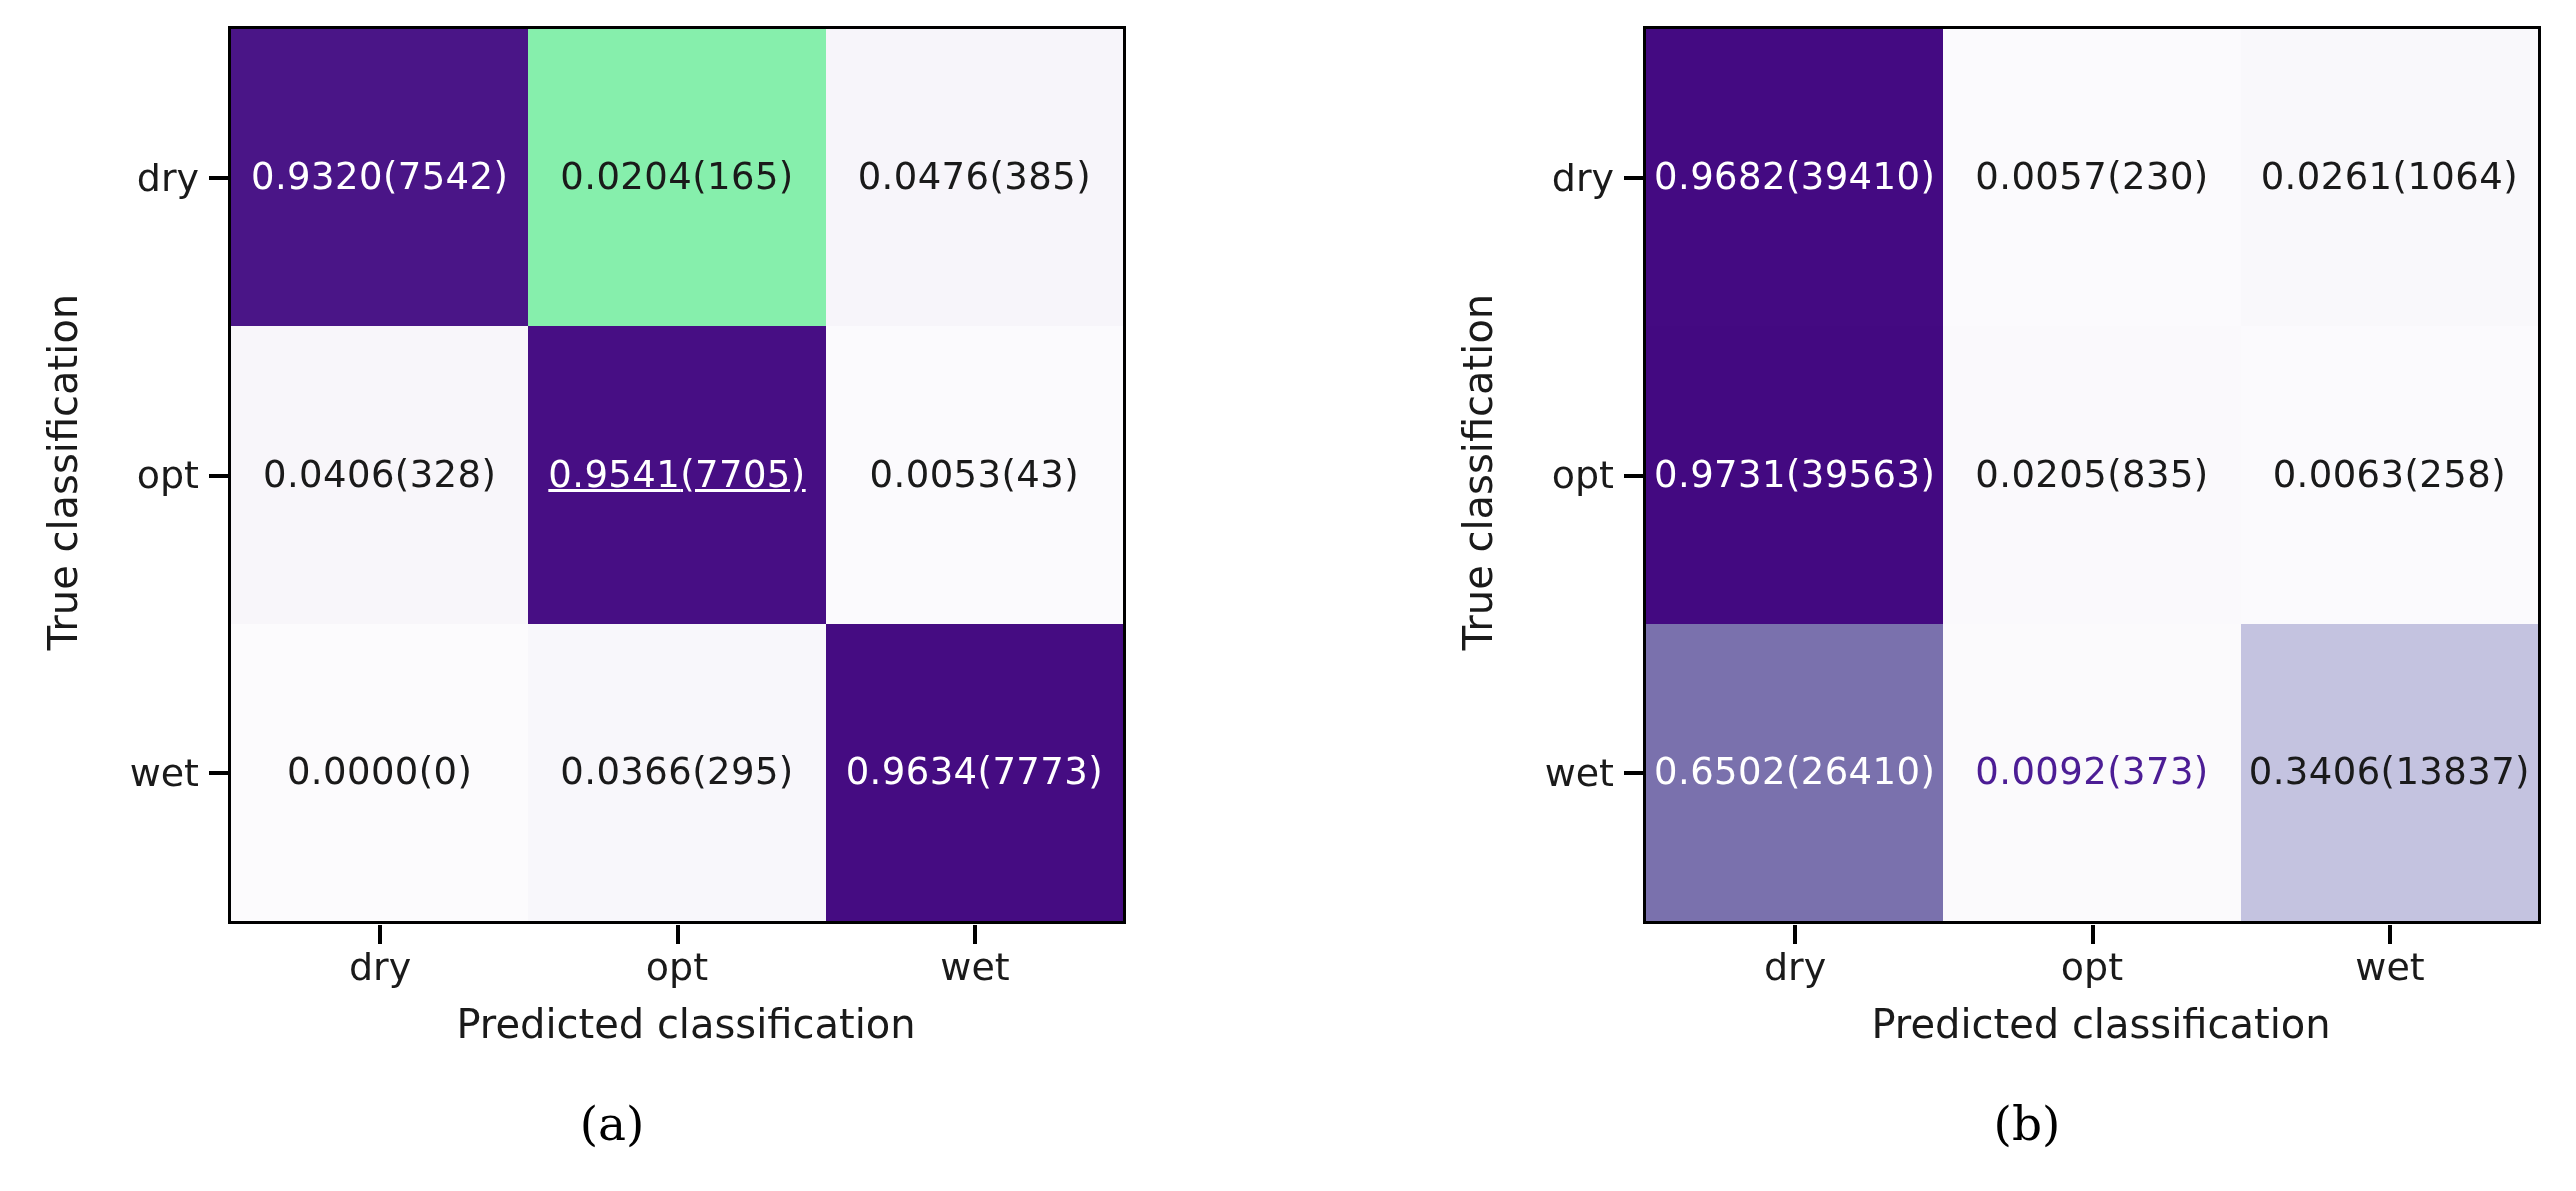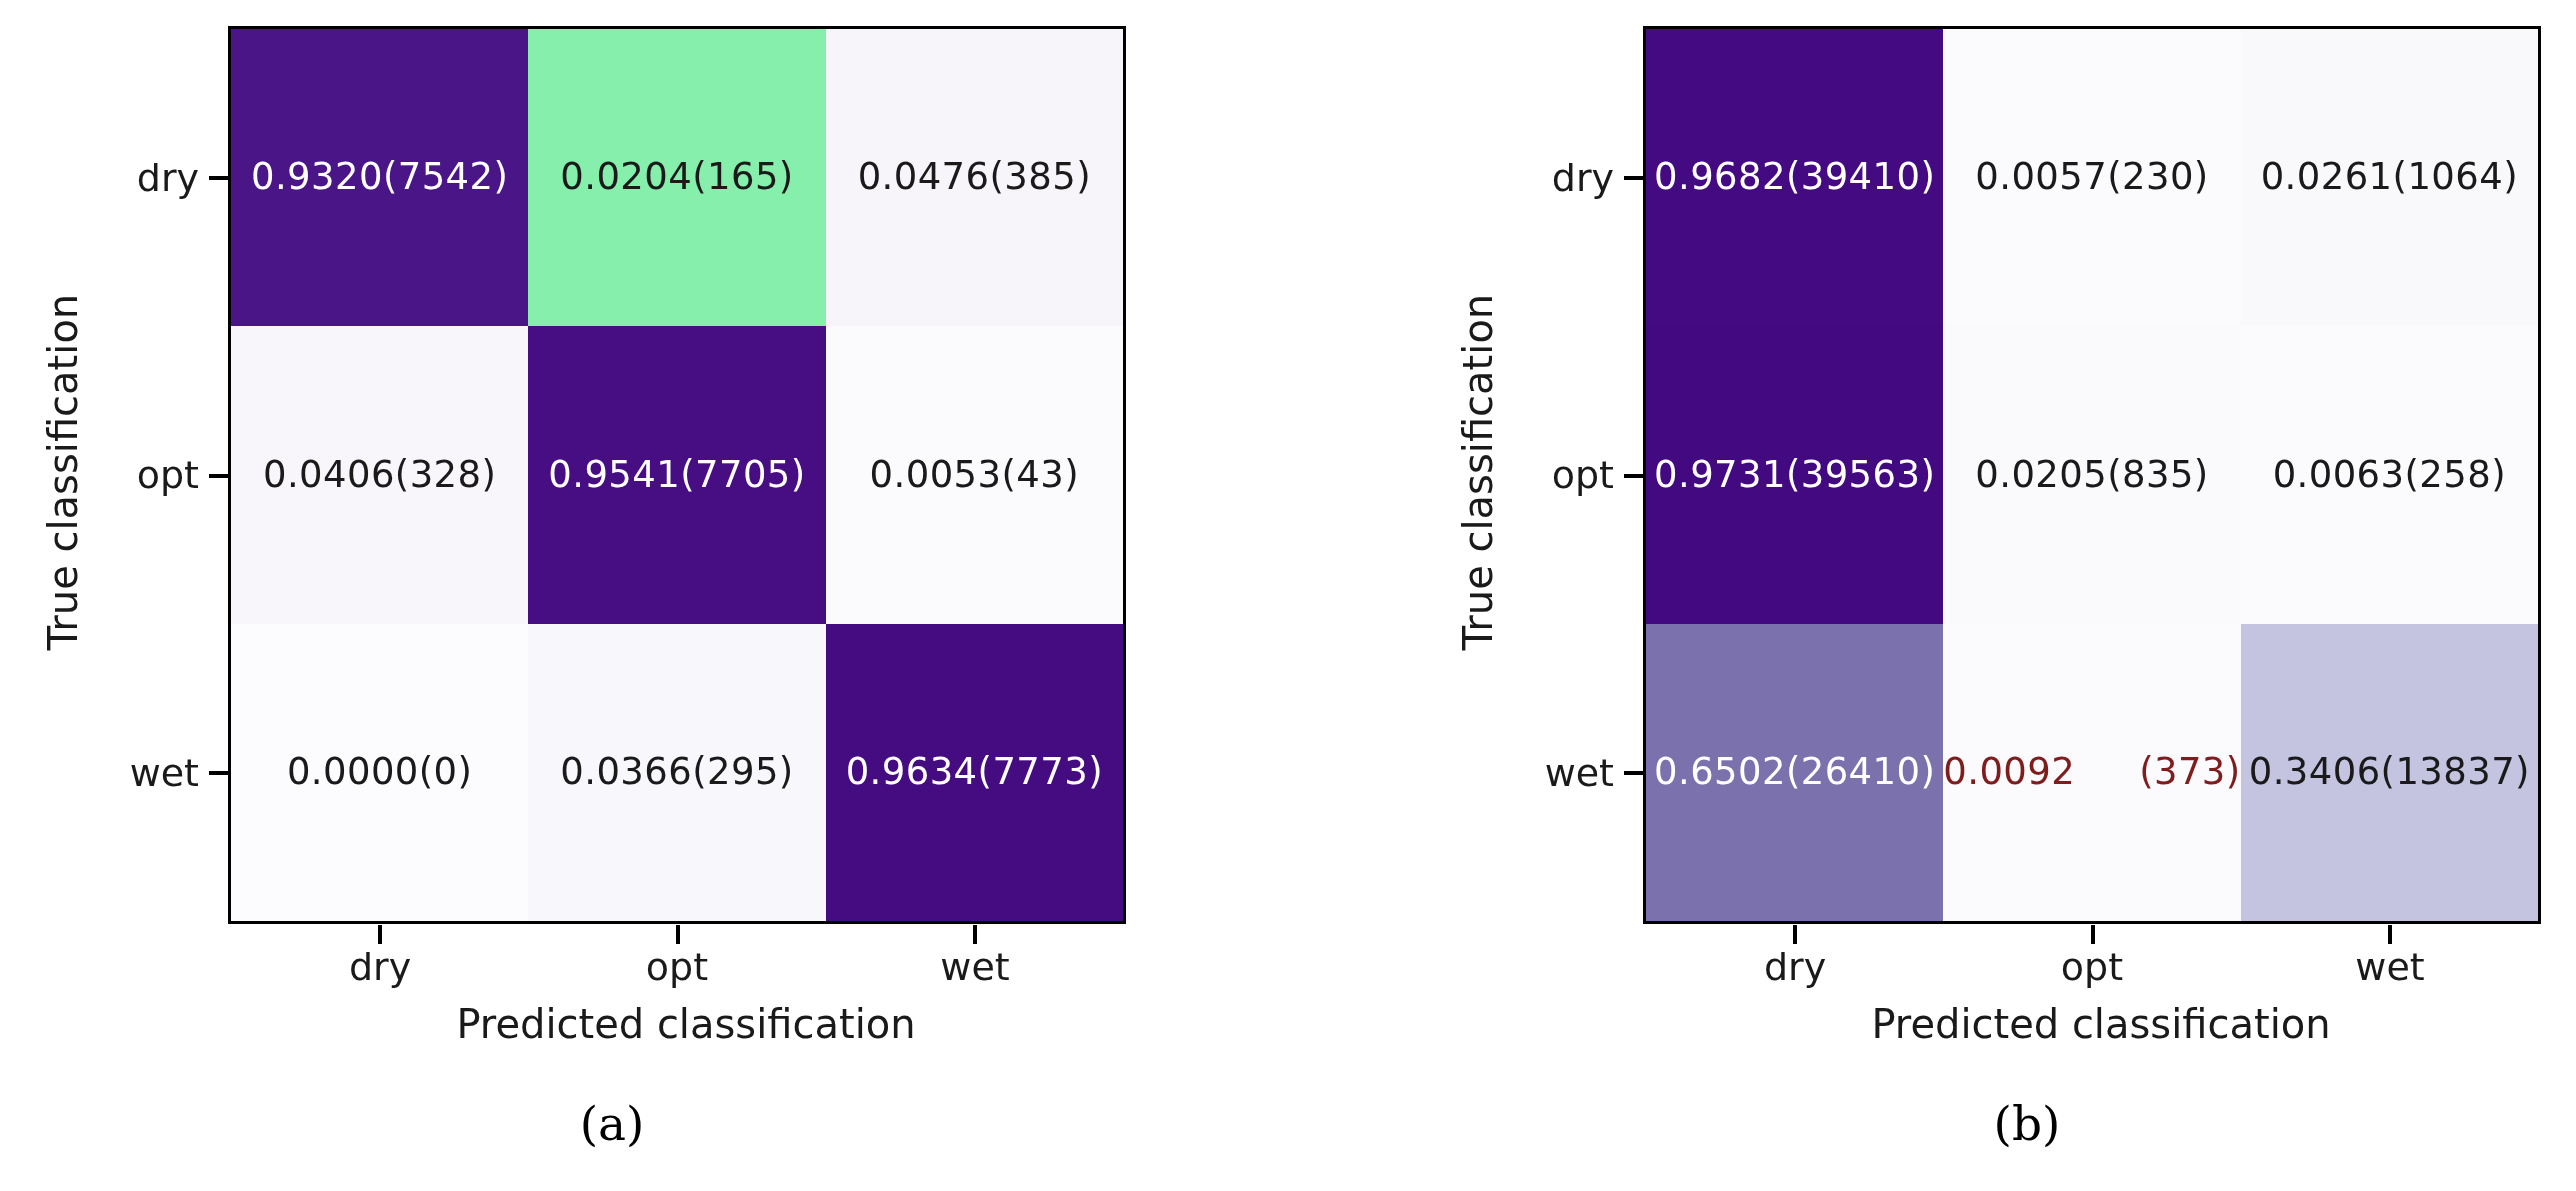--- a/index.html
+++ b/index.html
@@ -132,21 +132,21 @@
           <span>(165)</span>
         </div>
         <div class="cell" style="background-color: rgb(247, 245, 250); color: rgb(26, 26, 26);">
           <span>0.0476</span>
           <span>(385)</span>
         </div>
         <div class="cell" style="background-color: rgb(248, 246, 250); color: rgb(26, 26, 26);">
           <span>0.0406</span>
           <span>(328)</span>
         </div>
-        <div class="cell" style="background-color: rgb(71, 14, 132); color: rgb(255, 255, 255);">
+        <div class="cell" style="background-color: rgb(71, 14, 132); color: rgb(255, 255, 255); text-decoration: underline;">
           <span>0.9541</span>
           <span>(7705)</span>
         </div>
         <div class="cell" style="background-color: rgb(251, 250, 253); color: rgb(26, 26, 26);">
           <span>0.0053</span>
           <span>(43)</span>
         </div>
         <div class="cell" style="background-color: rgb(252, 251, 253); color: rgb(26, 26, 26);">
           <span>0.0000</span>
           <span>(0)</span>
@@ -206,21 +206,21 @@
           <span>(835)</span>
         </div>
         <div class="cell" style="background-color: rgb(251, 250, 253); color: rgb(26, 26, 26);">
           <span>0.0063</span>
           <span>(258)</span>
         </div>
         <div class="cell" style="background-color: rgb(122, 113, 173); color: rgb(255, 255, 255);">
           <span>0.6502</span>
           <span>(26410)</span>
         </div>
-        <div class="cell" style="background-color: rgb(251, 250, 252); color: #7f1d1d; justify-content: space-between;">
+        <div class="cell" style="background-color: rgb(251, 250, 252); color: #4c1d95;">
           <span>0.0092</span>
           <span>(373)</span>
         </div>
         <div class="cell" style="background-color: rgb(196, 195, 224); color: rgb(26, 26, 26);">
           <span>0.3406</span>
           <span>(13837)</span>
         </div>
       </div>
 
       <div class="tick-y" style="top:147px"></div>

